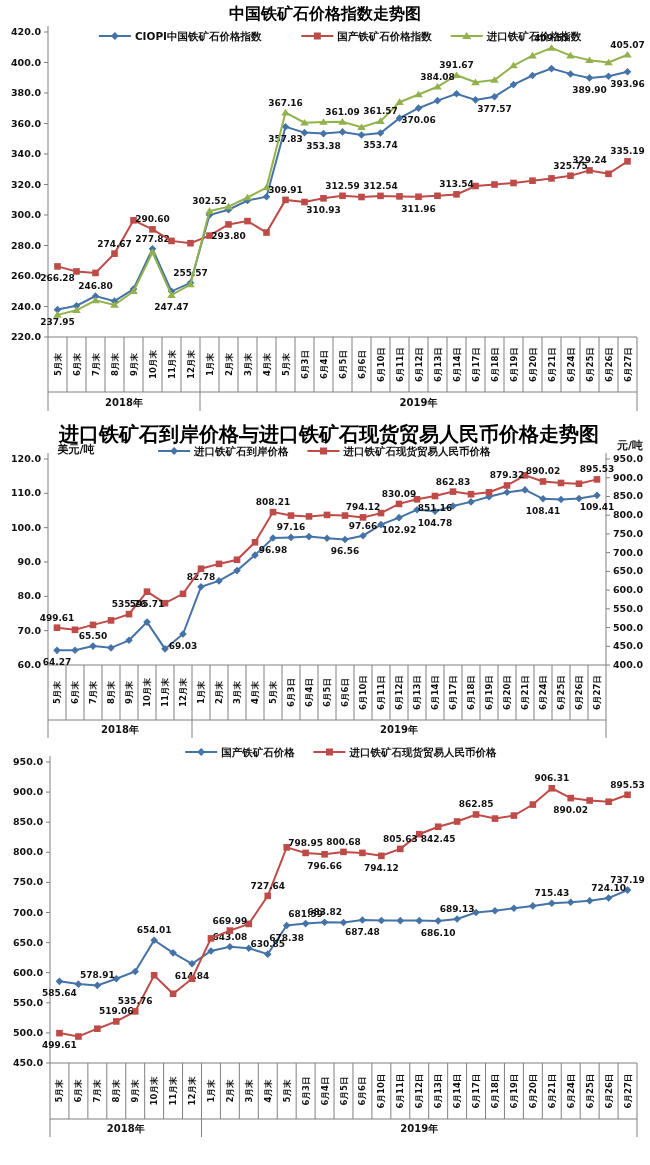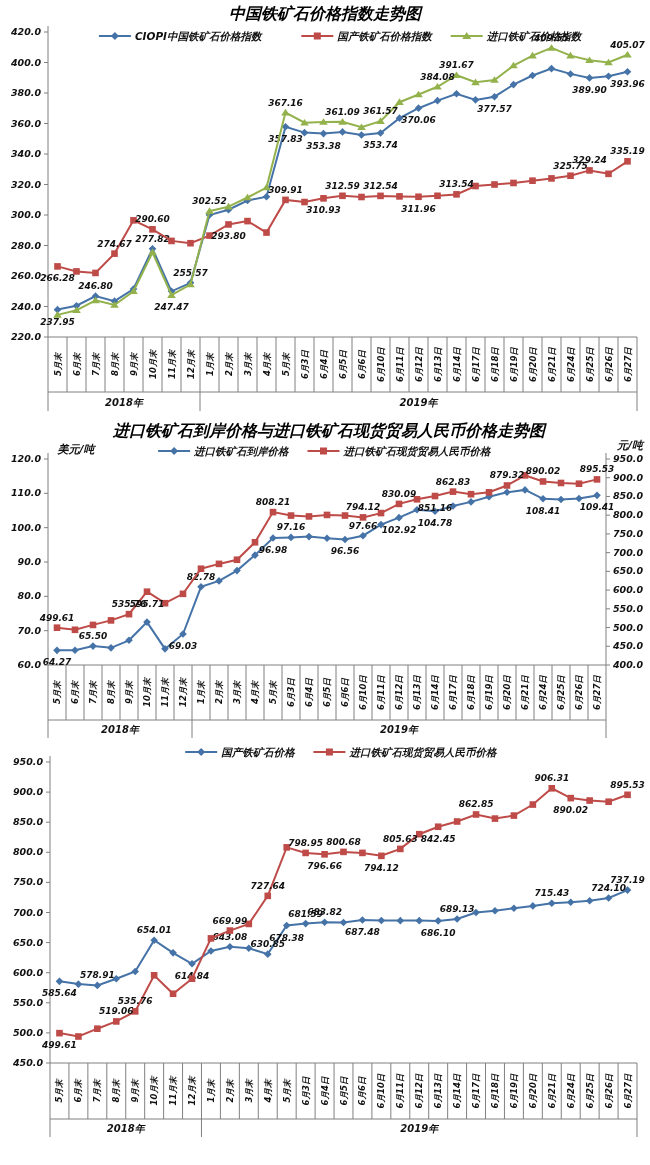--- a/index.html
+++ b/index.html
@@ -1,21 +1,21 @@
 <!DOCTYPE html>
 <html><head>
 <meta charset="utf-8">
 <style>
   html,body{margin:0;padding:0;background:#fff;}
   body{width:650px;font-family:"DejaVu Sans","Liberation Sans",sans-serif;color:#000;}
-  .page{width:594px;font-style:italic;}
+  .page{width:594px;}
   .chart{position:relative;width:650px;overflow:hidden;}
   .chart-title{margin:0;text-align:center;font-weight:700;color:#000;}
   #c1 .chart-title{font-size:16px;padding-top:4px;height:20px;}
-  #c2 .chart-title{font-size:16px;padding-top:6px;height:18px;padding-left:8px;}
+  #c2 .chart-title{font-size:20px;padding-top:6px;height:18px;padding-left:8px;}
   #c3 .chart-title{font-size:16px;padding-top:8px;height:18px;}
   svg{display:block;}
 </style>
 </head>
 <body>
 
 <div class="page">
   <section class="chart" id="c1">
     <h2 class="chart-title">中国铁矿石价格指数走势图</h2>
     <svg id="svg1" width="650" height="391">

